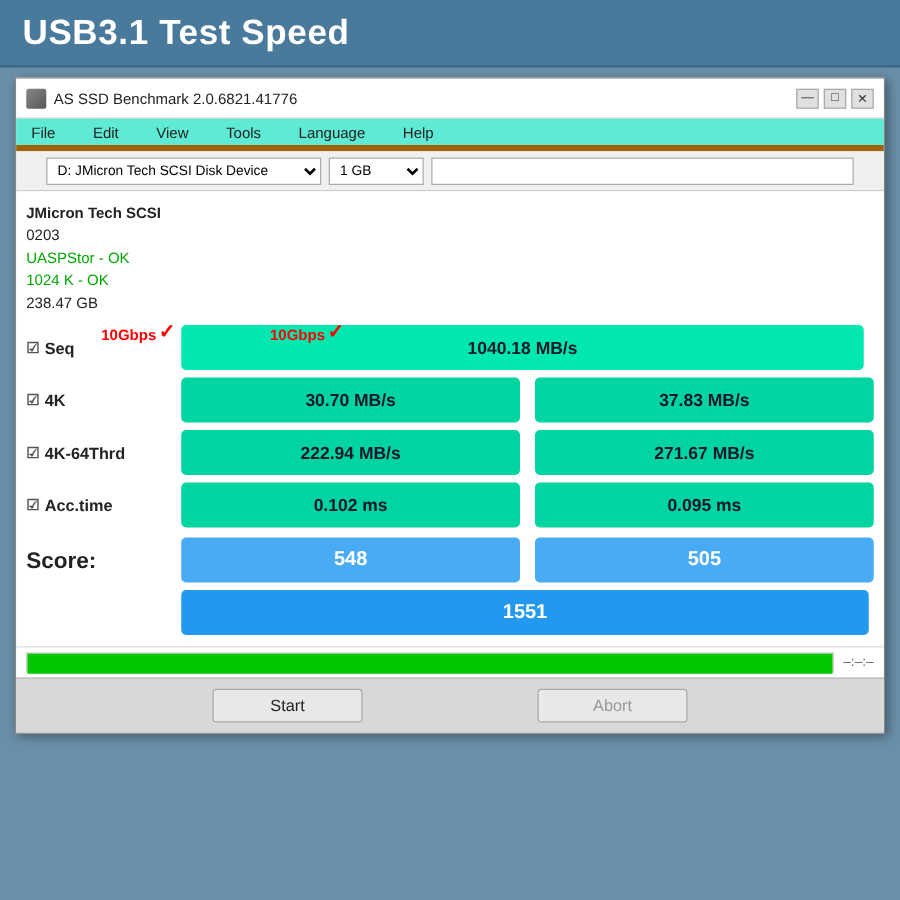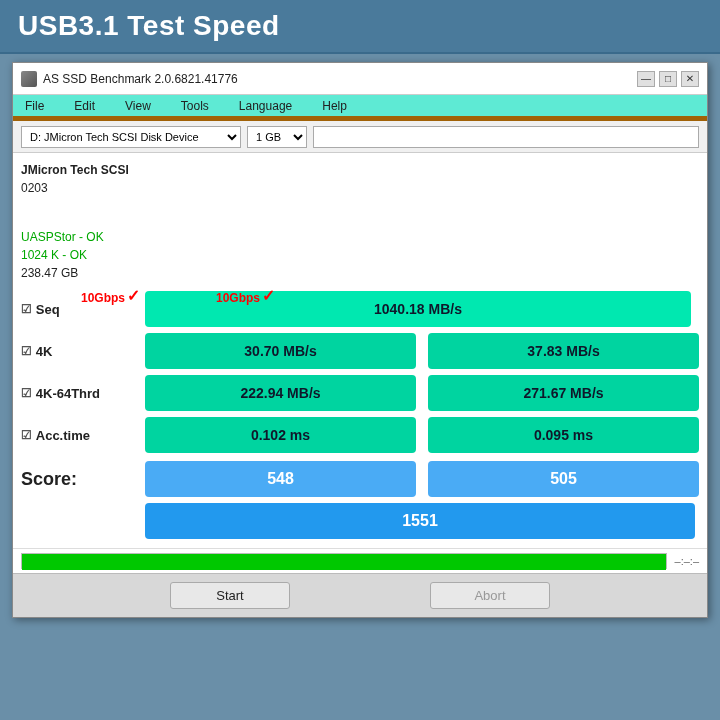--- a/index.html
+++ b/index.html
@@ -90,39 +90,39 @@
       cursor: pointer;
       padding: 2px 4px;
     }
 
     
     #toolbar {
       background: #f0f0f0;
       border-bottom: 1px solid #ccc;
       display: flex;
       align-items: center;
-      padding: 4px 8px;
+      padding: 4px 24px;
       gap: 6px;
       height: 32px;
     }
     #drive-select {
       border: 1px solid #aaa;
       background: white;
       font-size: 11px;
       padding: 2px 4px;
       height: 22px;
       width: 220px;
     }
     #size-select {
       border: 1px solid #aaa;
       background: white;
       font-size: 11px;
       padding: 2px 4px;
       height: 22px;
-      width: 60px;
+      width: 76px;
     }
     #toolbar-input {
       border: 1px solid #aaa;
       background: white;
       height: 22px;
       flex: 1;
     }
 
     
     #content {
@@ -135,21 +135,21 @@
 
     
     #info-panel {
       width: 155px;
       font-size: 12px;
       line-height: 1.5;
       flex-shrink: 0;
     }
     #device-name { font-weight: bold; color: #222; }
     #device-model { color: #222; }
-    #uaspstor { color: #00a800; font-weight: 500; margin-top: 31px; }
+    #uaspstor { color: #00a800; font-weight: 500; }
     #disk-size-ok { color: #00a800; font-weight: 500; }
     #disk-size { color: #222; }
 
     
     #bench-table {
       flex: 1;
     }
     .bench-header-row {
       display: flex;
       gap: 4px;

